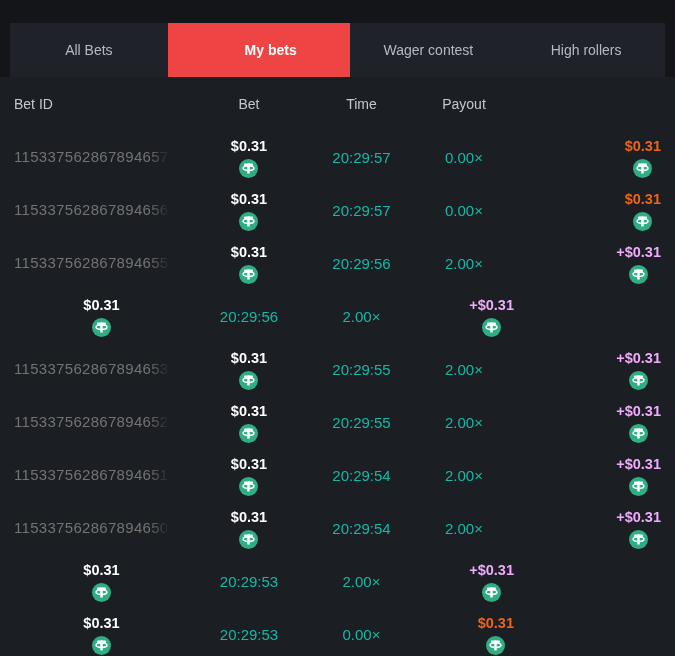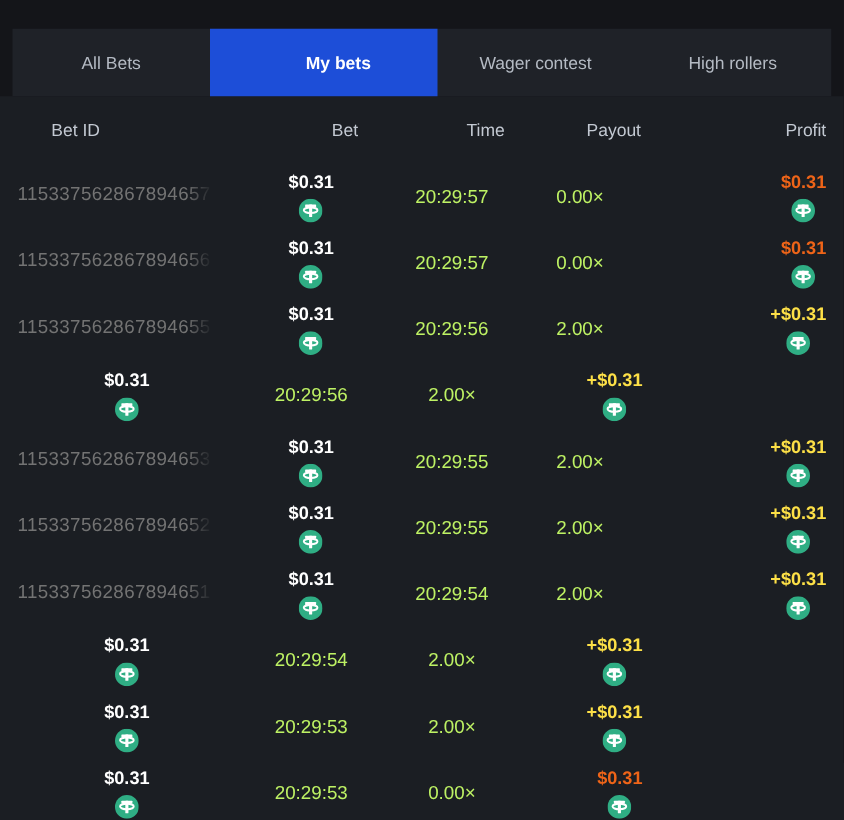--- a/index.html
+++ b/index.html
@@ -21,38 +21,38 @@
     flex:1 1 0;
     display:flex;
     align-items:center;
     justify-content:center;
     font-size:14px;
     color:#b4bac3;
     cursor:pointer;
     user-select:none;
   }
   .tab.active {
-    background:#1d4ed8;
+    background:#ef4444;
     color:#ffffff;
     font-weight:bold;
     padding-left:24px;
   }
   
   .table-wrap {
     margin-top:0;
     height:594px;
     background:#1b1e23;
     padding:0 14px;
   }
   .grid-row {
     display:grid;
     grid-template-columns:175px 120px 105px 100px 1fr;
     align-items:center;
   }
-  .thead { height:54px; font-size:14px; color:#c3c9d2;margin-left:27px; }
+  .thead { height:54px; font-size:14px; color:#c3c9d2; }
   .trow  { height:53px; font-size:15px; }
   .c-betid  { text-align:left; }
   .c-bet    { text-align:center; }
   .c-time   { text-align:center; }
   .c-payout { text-align:center; }
   .c-profit { text-align:right; }
   .bet-id {
     display:inline-block;
     width:158px;
     white-space:nowrap;
@@ -65,24 +65,24 @@
   .cell-flex {
     display:inline-flex;
     align-items:center;
     gap:5px;
     flex-direction:column;
   }
   .c-bet .cell-flex { justify-content:center; }
   .c-profit .cell-flex { justify-content:flex-end; }
   .amount { font-weight:bold; font-size:14.5px; color:#ffffff; }
   .profit-amt { font-weight:bold; font-size:14.5px; }
-  .profit-amt.win  { color:#fde047; }
+  .profit-amt.win  { color:#f0abfc; }
   .profit-amt.loss { color:#ee6418; }
   .coin { width:19px; height:19px; display:block; flex:0 0 auto; }
-  .time-txt, .payout-txt { color:#bef264; }
+  .time-txt, .payout-txt { color:#14b8a6; }
 </style>
 </head>
 <body>
 
 <div class="tabbar">
     <div class="tab">
     <span>All Bets</span>
   </div>
     <div class="tab active">
     <span>My bets</span>
@@ -94,21 +94,20 @@
     <span>High rollers</span>
   </div>
   </div>
 
 <div class="table-wrap">
   <div class="grid-row thead">
     <div class="c-betid">Bet ID</div>
     <div class="c-bet">Bet</div>
     <div class="c-time">Time</div>
     <div class="c-payout">Payout</div>
-    <div class="c-profit">Profit</div>
   </div>
   <div>
       <div class="grid-row trow">
     <div class="c-betid">
       <span class="bet-id">115337562867894657</span>
     </div>
     <div class="c-bet">
       <span class="cell-flex">
         <span class="amount">$0.31</span>
         <svg class="coin" viewBox="0 0 32 32" aria-hidden="true">
@@ -326,20 +325,23 @@
         <svg class="coin" viewBox="0 0 32 32" aria-hidden="true">
           <circle cx="16" cy="16" r="16" fill="#2fae84"></circle>
           <ellipse cx="16" cy="15.6" rx="9.2" ry="3.7" fill="none" stroke="#ffffff" stroke-width="2.6"></ellipse>
           <rect x="8.6" y="7.6" width="14.8" height="4.2" rx="0.8" fill="#ffffff"></rect>
           <rect x="13.9" y="7.6" width="4.2" height="17" rx="0.8" fill="#ffffff"></rect>
         </svg>
       </span>
     </div>
   </div>
       <div class="grid-row trow">
+    <div class="c-betid">
+      <span class="bet-id">115337562867894650</span>
+    </div>
     <div class="c-bet">
       <span class="cell-flex">
         <span class="amount">$0.31</span>
         <svg class="coin" viewBox="0 0 32 32" aria-hidden="true">
           <circle cx="16" cy="16" r="16" fill="#2fae84"></circle>
           <ellipse cx="16" cy="15.6" rx="9.2" ry="3.7" fill="none" stroke="#ffffff" stroke-width="2.6"></ellipse>
           <rect x="8.6" y="7.6" width="14.8" height="4.2" rx="0.8" fill="#ffffff"></rect>
           <rect x="13.9" y="7.6" width="4.2" height="17" rx="0.8" fill="#ffffff"></rect>
         </svg>
       </span>

